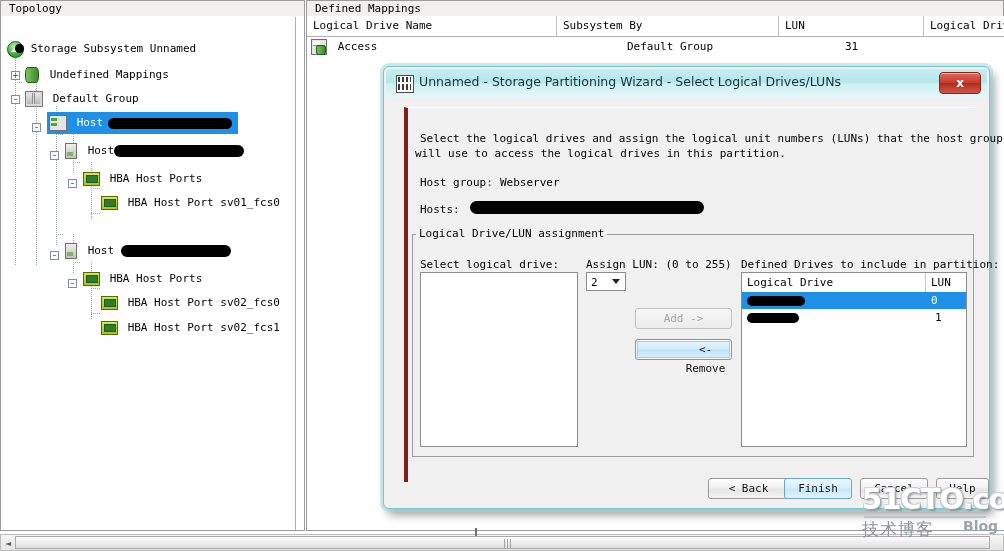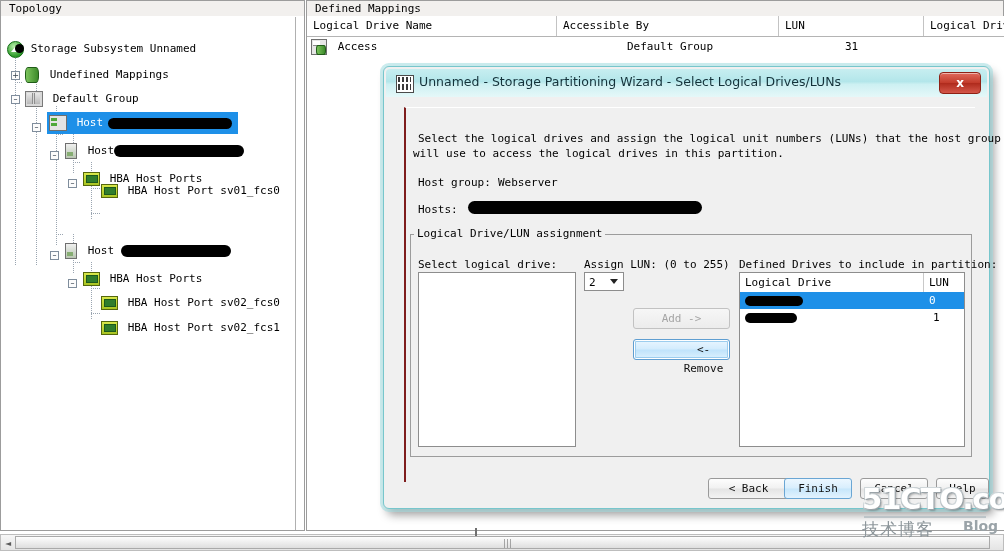--- a/index.html
+++ b/index.html
@@ -133,21 +133,21 @@
     position:absolute;right:6px;top:3px;width:40px;height:20px;border-radius:4px;
     background:linear-gradient(to bottom,#e06a5c 0%,#c33c2c 48%,#b02b1d 52%,#d4574a 100%);
     border:1px solid #8e2115;box-shadow:inset 0 1px 0 rgba(255,255,255,.5);
     color:#fff;font-family:"DejaVu Sans",sans-serif;font-size:12px;font-weight:bold;
     text-align:center;line-height:20px;cursor:pointer;
   }
   #dlg-body{position:absolute;left:2px;top:30px;right:2px;bottom:2px;
     background:#f0f0f0;border-radius:0 0 4px 4px;}
   #dlg-inner{
     position:absolute;left:18px;top:10px;right:12px;height:374px;
-    background:#f0f0f0;border-top:1px solid #fff;border-left:2px solid #7f1d1d;
+    background:#f0f0f0;border-top:1px solid #fff;border-left:4px solid #7f1d1d;
   }
   .dtext{position:absolute;font-size:11px;white-space:nowrap;color:#000;}
   .groupbox{position:absolute;border:1px solid #9c9c9c;background:transparent;box-sizing:border-box;}
   .grouplabel{position:absolute;background:#f0f0f0;padding:0 3px;font-size:11px;}
   .listbox{position:absolute;background:#fff;border:1px solid #8d8d8d;box-sizing:border-box;}
 
   .btn{
     position:absolute;box-sizing:border-box;text-align:center;
     background:linear-gradient(to bottom,#fdfdfd 0%,#f1f1f1 48%,#e4e4e4 52%,#f3f3f3 100%);
     border:1px solid #9a9a9a;border-radius:3px;font-size:11px;color:#111;cursor:pointer;
@@ -247,21 +247,21 @@
         <span class="ico ico-host"></span>
         <span class="tlabel" style="margin-left:4px;">Host</span><span class="redact" style="width:130px;height:12px;"></span>
       </div>
 
       <div class="expander" style="left:67px;top:163px;">–</div>
       <div class="tnode" style="left:82px;top:152px;">
         <span class="ico ico-hba"></span>
         <span class="tlabel" style="margin-left:3px;">HBA Host Ports</span>
       </div>
 
-      <div class="tnode" style="left:100px;top:164px;text-align:center;">
+      <div class="tnode" style="left:100px;top:176px;text-align:center;">
         <span class="ico ico-hba"></span>
         <span class="tlabel" style="margin-left:3px;">HBA Host Port sv01_fcs0</span>
       </div>
 
       <div class="expander" style="left:49px;top:235px;">–</div>
       <div class="tnode" style="left:64px;top:224px;">
         <span class="ico ico-host"></span>
         <span class="tlabel" style="margin-left:4px;">Host </span><span class="redact" style="width:110px;height:12px;"></span>
       </div>
 
@@ -281,21 +281,21 @@
       </div>
     </div>
   </div>
 
   <div id="mappings-pane">
     <div class="pane-title" id="mappings-header">Defined Mappings</div>
     <div id="mappings-body">
 
       <div class="col-head-row">
         <div class="col-head" style="left:0;width:250px;">Logical Drive Name</div>
-        <div class="col-head" style="left:250px;width:222px;">Accessible By</div>
+        <div class="col-head" style="left:250px;width:222px;">Subsystem By</div>
         <div class="col-head" style="left:472px;width:145px;">LUN</div>
         <div class="col-head" style="left:617px;width:81px;border-right:none;">Logical Drive</div>
       </div>
 
       <div class="data-row">
         <div class="cell" style="left:4px;">
           <span class="ico ico-access"></span>
           <span style="margin-left:4px;">Access</span>
         </div>
         <div class="cell" style="left:320px;">Default Group</div>

